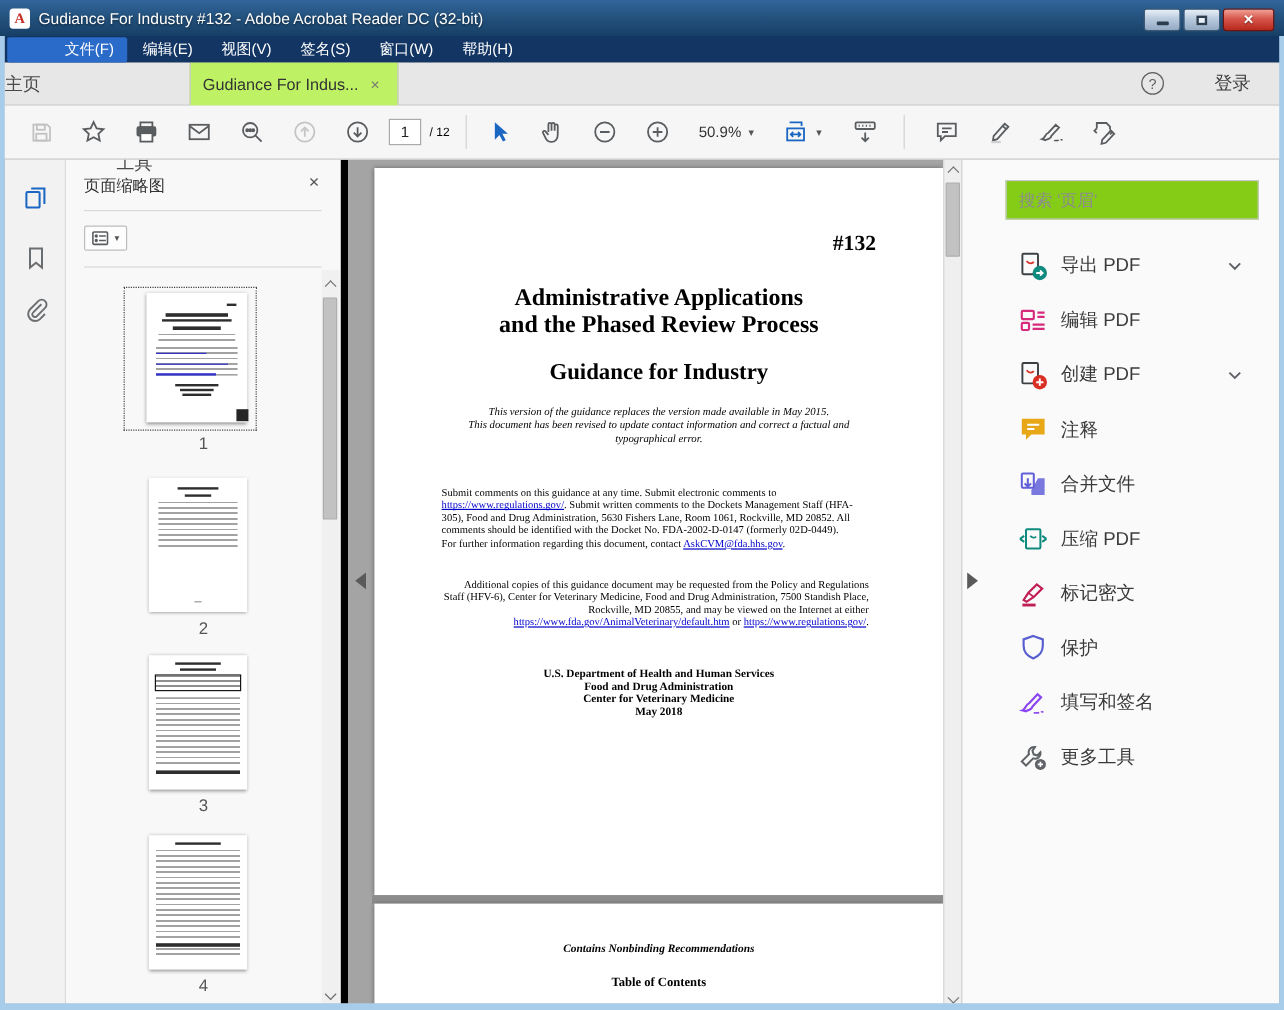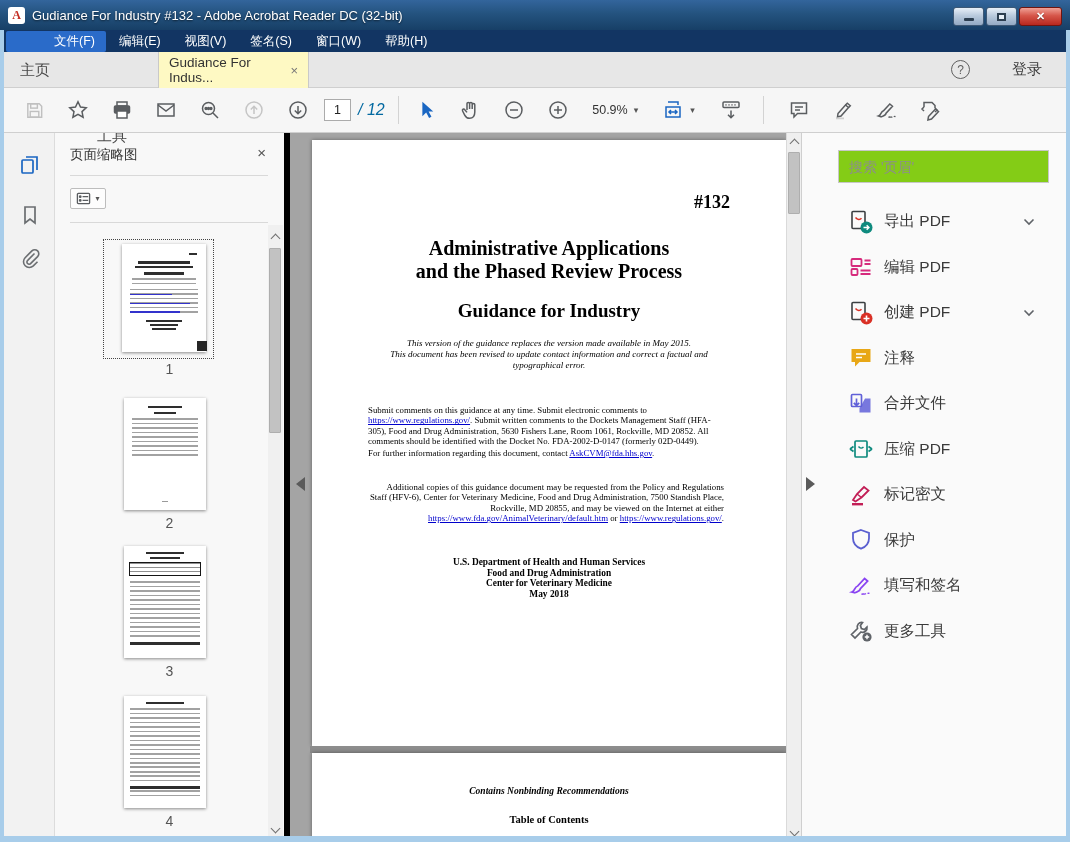--- a/index.html
+++ b/index.html
@@ -21,35 +21,35 @@
   .glyph-min { width:10px; height:3px; background:#2c3e50; border-radius:1px; margin-top:6px; }
   .glyph-max { width:9px; height:8px; border:2px solid #2c3e50; background:#e8f0f8; }
   .wbtn.close span { color:#fff; font-size:11px; font-weight:bold; text-shadow:0 1px 1px rgba(0,0,0,.5); }
 
   .menubar { position:absolute; left:0; top:30px; width:1070px; height:22px; background:#10optional; background:#123563; display:flex; align-items:center; padding-left:6px; z-index:55; }
   .menu-item { color:#fff; font-size:12.5px; padding:2px 11px; margin-right:2px; border-radius:2px; cursor:pointer; }
   .menu-item.active { background:#2a6bc9;padding-left:48px; }
 
   .tabbar { position:absolute; left:0; top:52px; width:1070px; height:36px; background:#e7e7e7; border-bottom:1px solid #cfcfcf; z-index:40; }
   .apptab { position:absolute; top:0; height:36px; display:flex; align-items:center; font-size:15px; color:#4a4a4a; cursor:pointer; }
-  .apptab.home { left:20px; } .apptab.tools { left:97px; }
-  .doctab { position:absolute; left:158px; top:0; width:151px; height:36px; background:#fef9c3;
+  .apptab.home { left:4px; } .apptab.tools { left:97px; }
+  .doctab { position:absolute; left:158px; top:0; width:174px; height:36px; background:#bef264;
     border-left:1px solid #c9c9c9; border-right:1px solid #c9c9c9; display:flex; align-items:center;
     padding:0 10px; font-size:13.5px; color:#333; cursor:pointer; }
   .doctab .x { margin-left:10px; color:#777; font-size:13px; cursor:pointer; }
   .help-circle { position:absolute; right:100px; top:8px; width:19px; height:19px; border:1.6px solid #5f5f5f; border-radius:50%;
     display:flex; align-items:center; justify-content:center; font-size:12px; color:#5f5f5f; cursor:pointer; }
   .login { position:absolute; right:28px; top:8px; font-size:15px; color:#3a3a3a; cursor:pointer; }
 
   .toolbar { position:absolute; left:0; top:88px; width:1070px; height:45px; background:#f6f6f6; border-bottom:1px solid #cfcfcf;
     display:flex; align-items:center; padding-left:12px; z-index:40; }
   .tbtn { width:44px; height:34px; display:flex; align-items:center; justify-content:center; cursor:pointer; border-radius:3px; flex:0 0 auto; }
   .tsep { width:1px; height:28px; background:#d3d3d3; margin:0 5px; flex:0 0 auto; }
   .pgbox { width:27px; height:22px; border:1px solid #ababab; background:#fff; text-align:center; font-size:12.5px; color:#222; margin-left:4px; }
-  .pgtotal { font-size:16px; color:#0369a1; margin:0 8px 0 7px;font-style:italic; }
+  .pgtotal { font-size:10px; color:#000000; margin:0 8px 0 7px; }
   .zoomctl { display:flex; align-items:center; gap:6px; margin:0 10px 0 6px; cursor:pointer; }
   .zoomctl .zv { font-size:12.5px; color:#333; min-width:42px; text-align:right; }
   .caret { color:#555; font-size:9px; }
 
   
   .leftrail { position:absolute; left:4px; top:133px; width:51px; height:709px; background:#f2f2f2; border-right:1px solid #dcdcdc; z-index:30; }
   .rail-ic { position:absolute; left:13px; width:26px; height:26px; display:flex; align-items:center; justify-content:center; cursor:pointer; }
 
   .thumbpanel { position:absolute; left:55px; top:133px; width:235px; height:709px; background:#f8f8f8; border-right:6px solid #000000; z-index:30; }
   .panel-title { position:absolute; left:15px; top:13px; font-size:13.5px; color:#333; }

